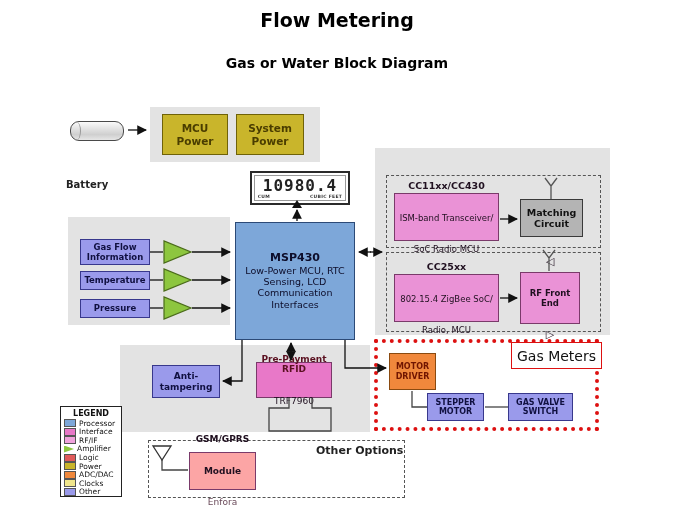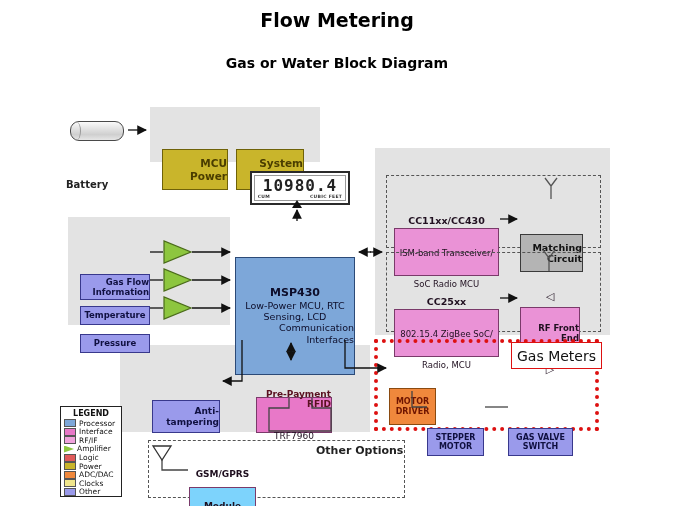--- a/index.html
+++ b/index.html
@@ -3,21 +3,21 @@
 <meta charset="utf-8">
 <style>
   html,body{margin:0;padding:0;background:#fff;}
   #stage{position:relative;width:674px;height:506px;background:#fff;overflow:hidden;
          font-family:"DejaVu Sans","Liberation Sans",sans-serif;color:#111;}
   .panel{position:absolute;background:#e3e3e3;}
   .panel-title{position:absolute;font-weight:bold;font-size:11px;color:#222;}
   .dashed{position:absolute;border:1.6px dashed #555;}
   .dashed-title{position:absolute;font-weight:bold;font-size:9.5px;color:#222;}
   .blk{position:absolute;border:1.4px solid #333;display:flex;flex-direction:column;
-       align-items:center;justify-content:center;text-align:right;line-height:1.18;box-sizing:border-box;margin-top:35px;}
+       align-items:center;justify-content:center;text-align:center;line-height:1.18;box-sizing:border-box;}
   .b-blue{border-color:#2c4a77;}
   .b-purple{border-color:#38388c;color:#101040;}
   .b-pink{border-color:#7a3a6a;color:#201020;gap:21px;}
   .b-yellow{border-color:#6f6208;color:#4a3d00;}
   .b-orange{border-color:#8a4a10;color:#701500;}
   .b-gray{border-color:#3a3a3a;color:#111;}
   .t-bold{font-weight:bold;}
   svg.overlay{position:absolute;left:0;top:0;z-index:3;pointer-events:none;}
   .blk,.panel,.dashed{z-index:2;}
   .panel{z-index:1;}
@@ -133,21 +133,21 @@
     <span>STEPPER</span>
     <span>MOTOR</span>
   </div>
   <div class="blk b-purple t-bold" style="left: 508px; top: 393px; width: 65px; height: 28px; font-size: 8px; background: rgb(154, 154, 235);">
     <span>GAS VALVE</span>
     <span>SWITCH</span>
   </div>
 
   <div class="dashed" style="left:148px;top:440px;width:255px;height:56px;"></div>
   <div class="dashed-title" style="left:316px;top:444px;font-size:11px;">Other Options</div>
-  <div class="blk b-pink" style="left: 189px; top: 452px; width: 67px; height: 38px; font-size: 9px; background: #7dd3fc;">
+  <div class="blk b-pink" style="left: 189px; top: 452px; width: 67px; height: 38px; font-size: 9px; background: #fca5a5;">
     <span class="t-bold">GSM/GPRS</span>
     <span class="t-bold">Module</span>
     <span style="color:#6a4a5a;">Enfora</span>
   </div>
 
   <div id="legend">
     <div class="lg-title">LEGEND</div>
     <div class="lg-row">
         <span class="sw" style="background: rgb(125, 167, 217);"></span>
         <span class="txt">Processor</span>

